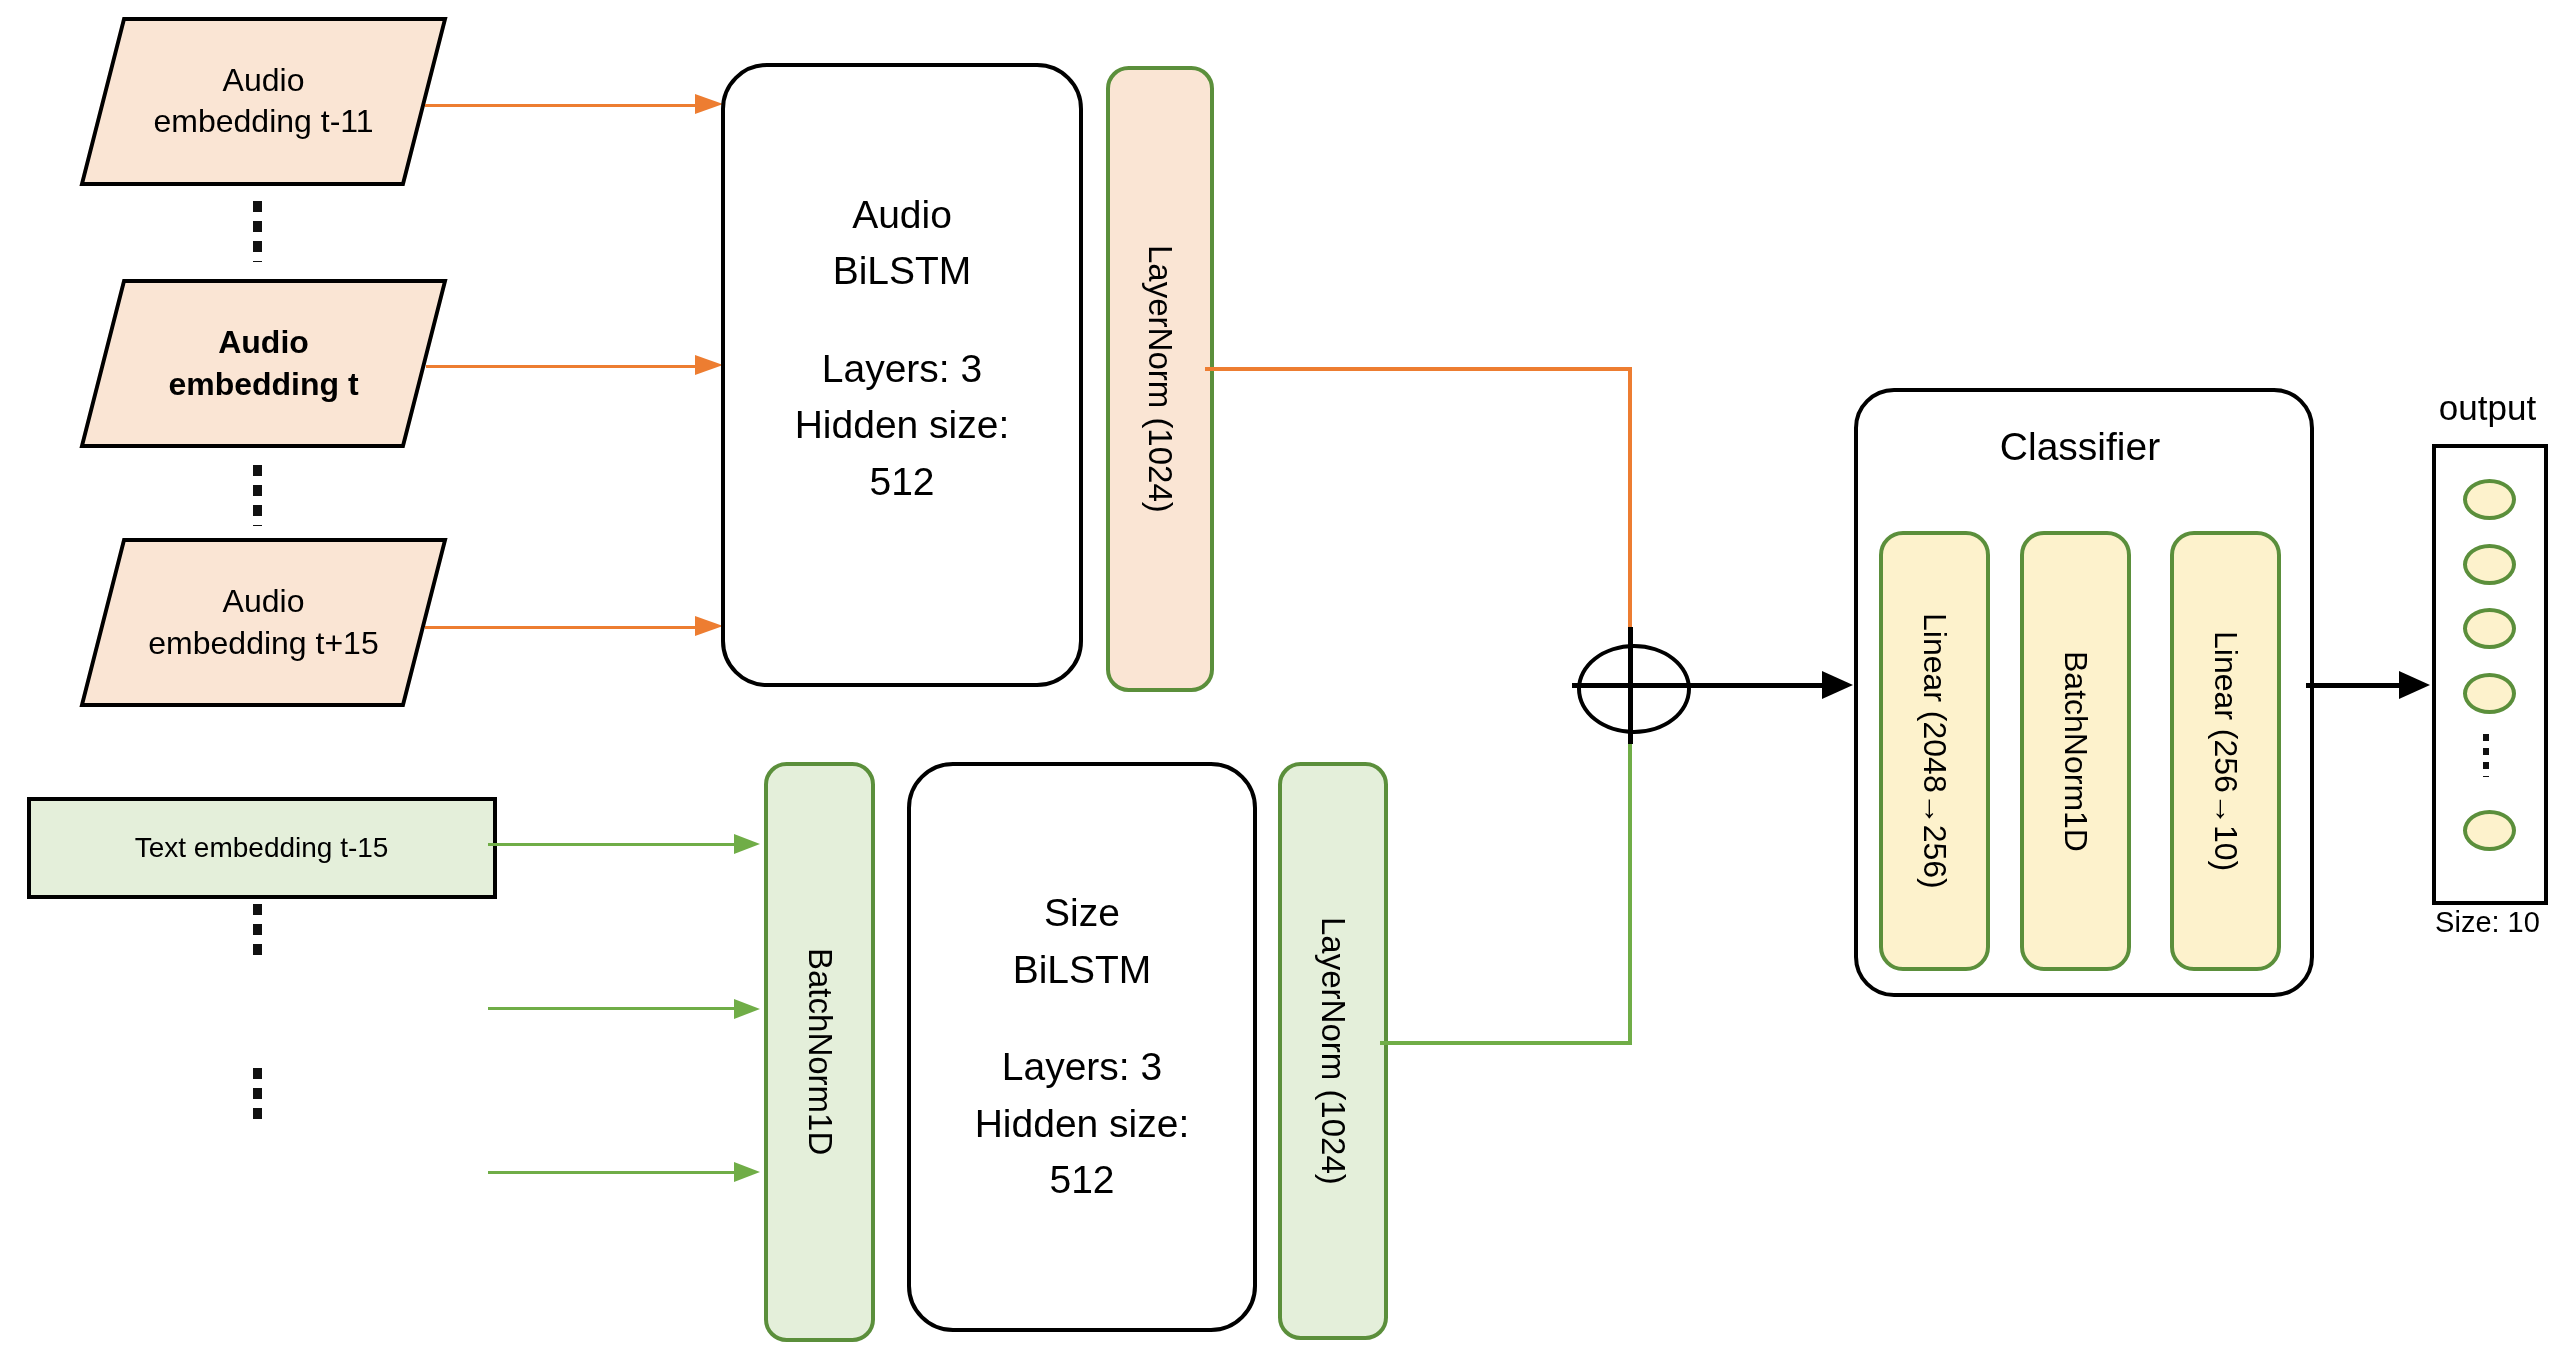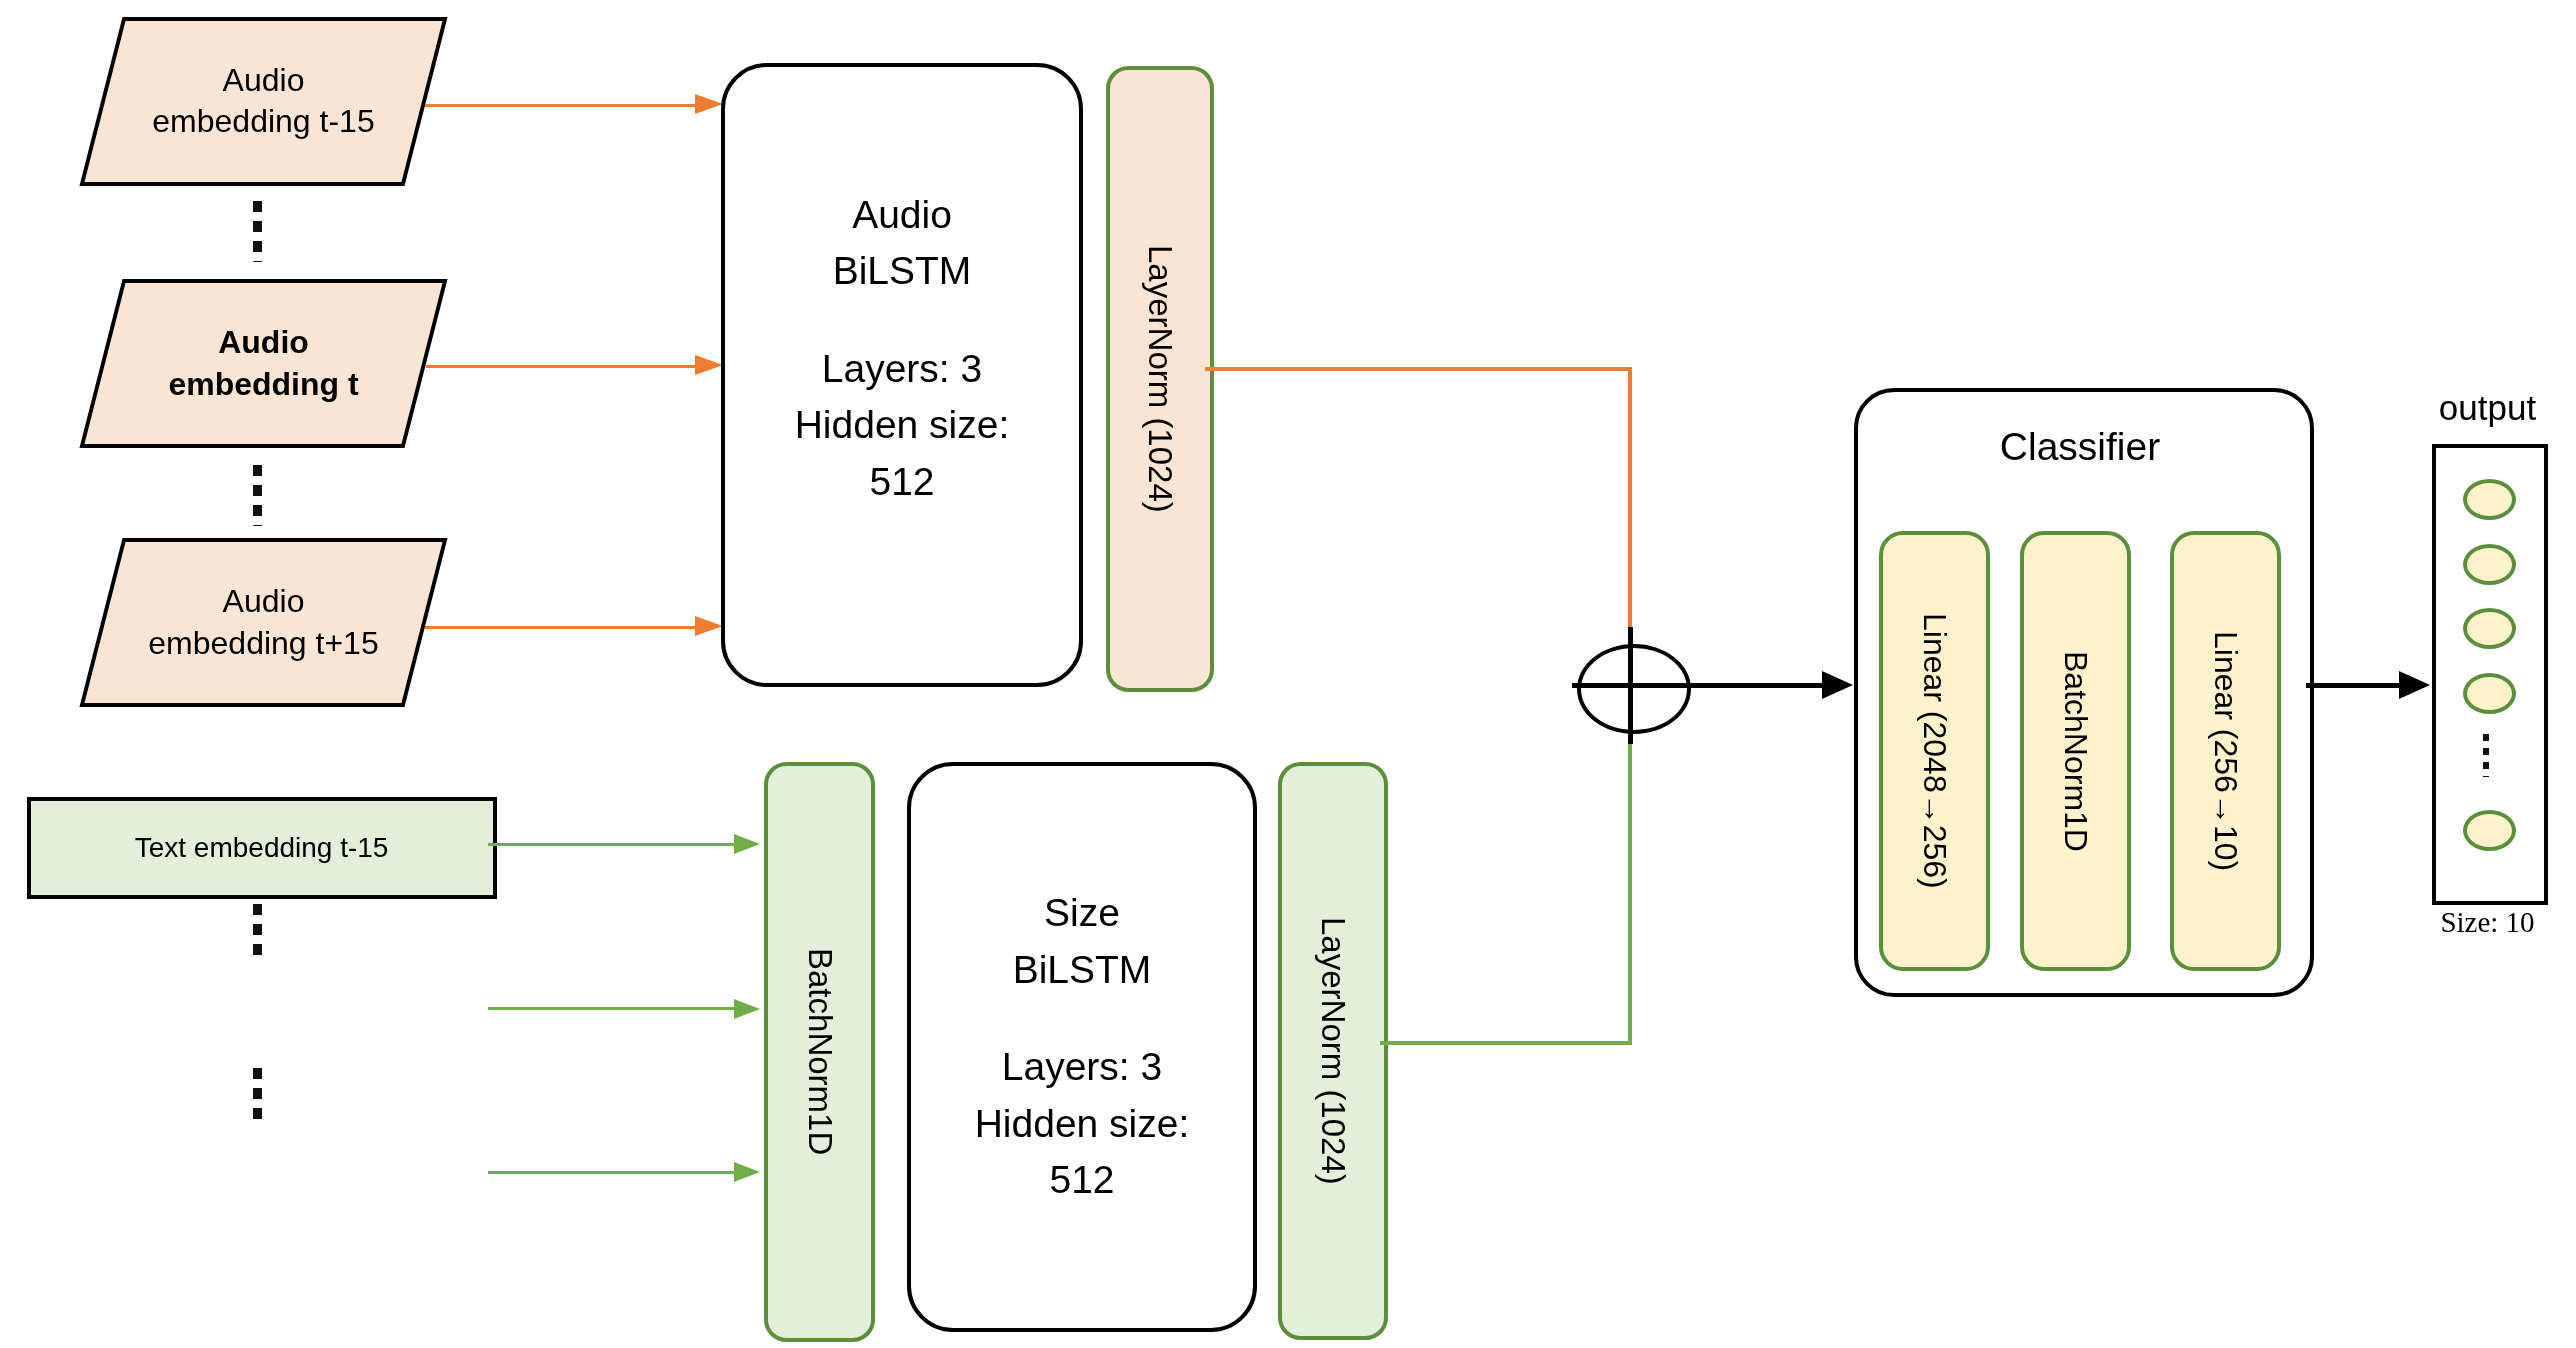--- a/index.html
+++ b/index.html
@@ -48,32 +48,32 @@
   .line{position:absolute;}
   .tri{position:absolute;width:0;height:0;}
 
   
   .sum-ellipse{position:absolute;border:4.6px solid #000;border-radius:50%;background:transparent;}
 
   
   .out-rect{position:absolute;background:#fff;border:4.6px solid #000;}
   .out-node{position:absolute;background:var(--cream);border:4px solid var(--green_border);border-radius:50%;}
   .out-label{position:absolute;text-align:center;font-size:35px;}
-  .out-size{position:absolute;text-align:center;font-size:29px;font-family:Liberation Serif, serif;}
+  .out-size{position:absolute;text-align:center;font-size:29px;}
 </style>
 </head>
 <body>
 
 <div id="canvas">
 
   <div class="para" style="left:101px;top:16.6px;width:325px;height:169px">
     <div class="para-shape"></div>
     <div class="para-label">
       <span>Audio</span>
-      <span>embedding t-15</span>
+      <span>embedding t-11</span>
     </div>
   </div>
 
   <div class="dotsv" style="left:253px;top:201px;width:9.3px;height:61px"></div>
 
   <div class="para" style="left:101px;top:279px;width:325px;height:169px">
     <div class="para-shape"></div>
     <div class="para-label bold">
       <span>Audio</span>
       <span>embedding t</span>

